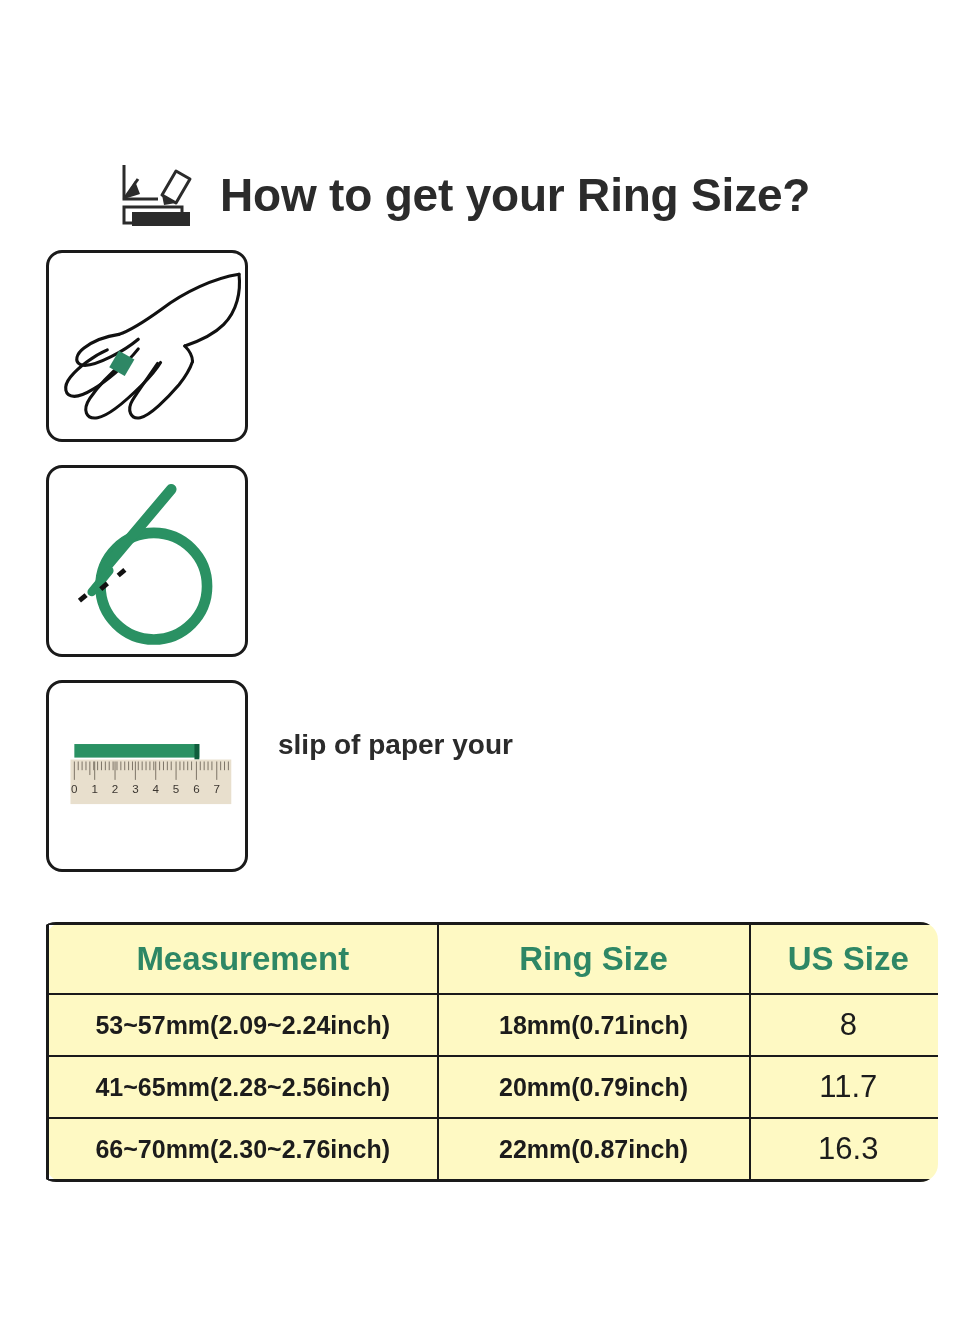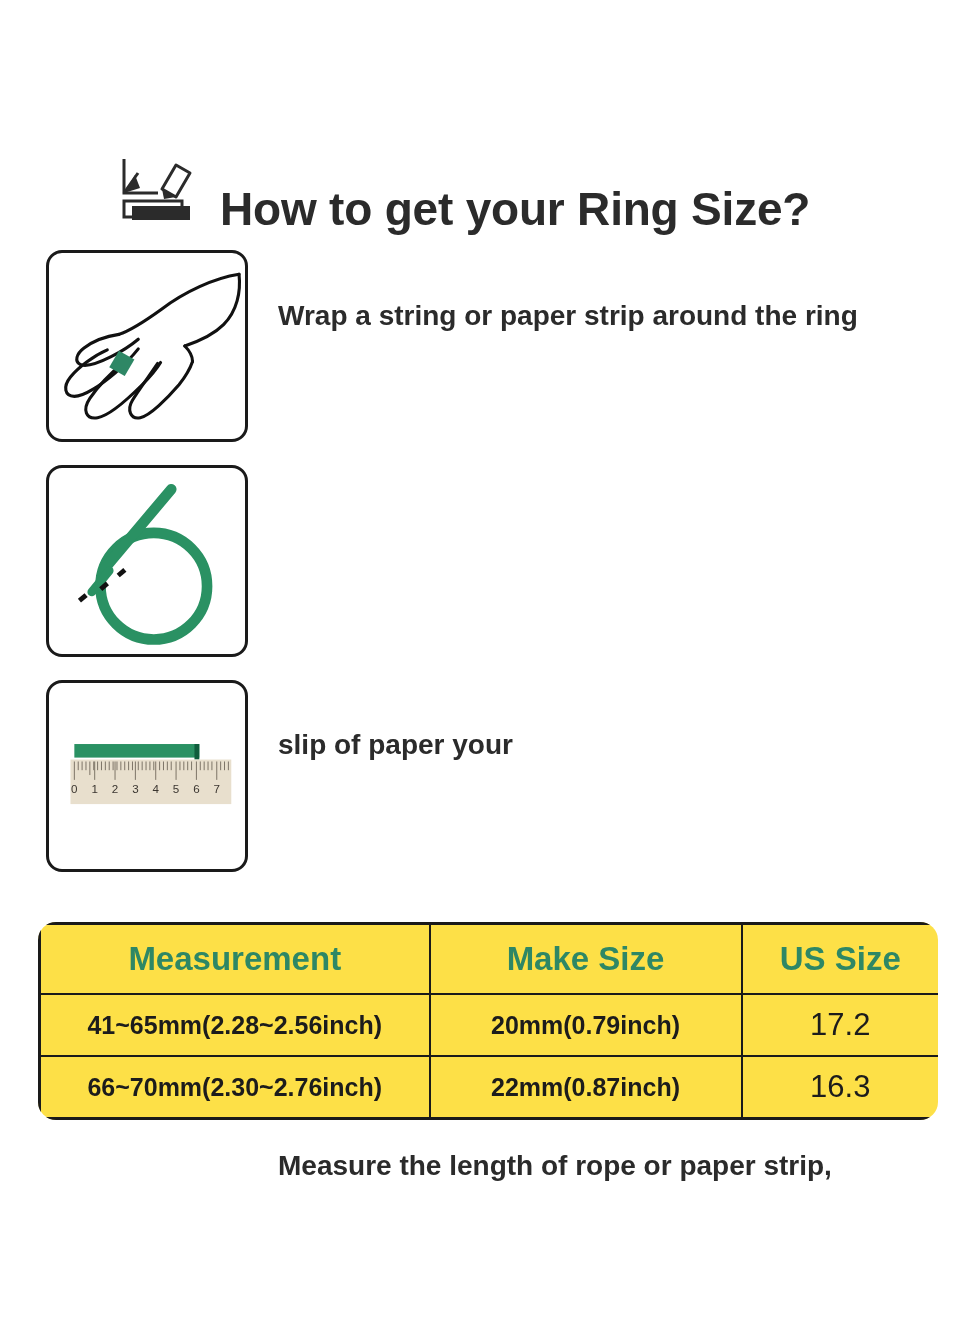--- a/index.html
+++ b/index.html
@@ -16,21 +16,21 @@
   }
 
   
   #header {
     position: absolute;
     left: 0;
     top: 155px;
     width: 976px;
     height: 80px;
     display: flex;
-    align-items: flex-start;
+    align-items: center;
     justify-content: flex-start;
     padding-left: 118px;
     box-sizing: border-box;
   }
   #header-icon {
     width: 78px;
     height: 68px;
     flex: 0 0 auto;
     margin-right: 24px;
     display: block;
@@ -95,21 +95,22 @@
     left: 38px;
     top: 922px;
     width: 900px;
   }
   table#size-table {
     border-collapse: collapse;
     width: 900px;
     table-layout: fixed;
     border: 3px solid #1a1a1a;
     border-radius: 18px;
-    background: #fde047;
+    background: #fef9c3;
+    margin-left: 8px;
   }
   table#size-table td, table#size-table th {
     border: 2px solid #1a1a1a;
     text-align: center;
     vertical-align: middle;
     padding: 0;
     background: transparent;
   }
   
   #size-table-wrap {
@@ -181,21 +182,20 @@
 
           <path d="M112 114 C104 126 92 142 86 152 C80 162 84 172 94 170 C104 168 122 150 134 136 C142 126 146 118 148 112"></path>
 
           <path d="M140 96 C146 102 148 108 148 112"></path>
         </g>
 
         <path d="M72 101 L88 110 L78 127 L62 118 Z" fill="#2e8765"></path>
       </svg>
     </div>
     <div class="step-text" id="step-text-1">
-      <span class="line">Wrap a string or paper strip around the ring</span>
     </div>
   </div>
 
   <div class="step-row">
     <div class="step-figure">
       <svg viewBox="0 0 202 192" xmlns="http://www.w3.org/2000/svg">
 
         <ellipse cx="108" cy="122" rx="55" ry="55" fill="none" stroke="#2a9163" stroke-width="11"></ellipse>
 
         <path d="M57 104 L126 22" fill="none" stroke="#2a9163" stroke-width="11" stroke-linecap="round"></path>
@@ -291,29 +291,34 @@
 <div id="size-table-wrap">
   <table id="size-table">
     <colgroup>
       <col class="c-measure">
       <col class="c-ring">
       <col class="c-us">
     </colgroup>
     <thead>
       <tr>
         <th>Measurement</th>
-        <th>Make Size</th>
+        <th>Ring Size</th>
         <th>US Size</th>
       </tr>
     </thead>
     <tbody>
       <tr>
+        <td>53~57mm(2.09~2.24inch)</td>
+        <td>18mm(0.71inch)</td>
+        <td class="us-cell">8</td>
+      </tr>
+      <tr>
         <td>41~65mm(2.28~2.56inch)</td>
         <td>20mm(0.79inch)</td>
-        <td class="us-cell">17.2</td>
+        <td class="us-cell">11.7</td>
       </tr>
       <tr>
         <td>66~70mm(2.30~2.76inch)</td>
         <td>22mm(0.87inch)</td>
         <td class="us-cell">16.3</td>
       </tr>
     </tbody>
   </table>
 </div>
 

